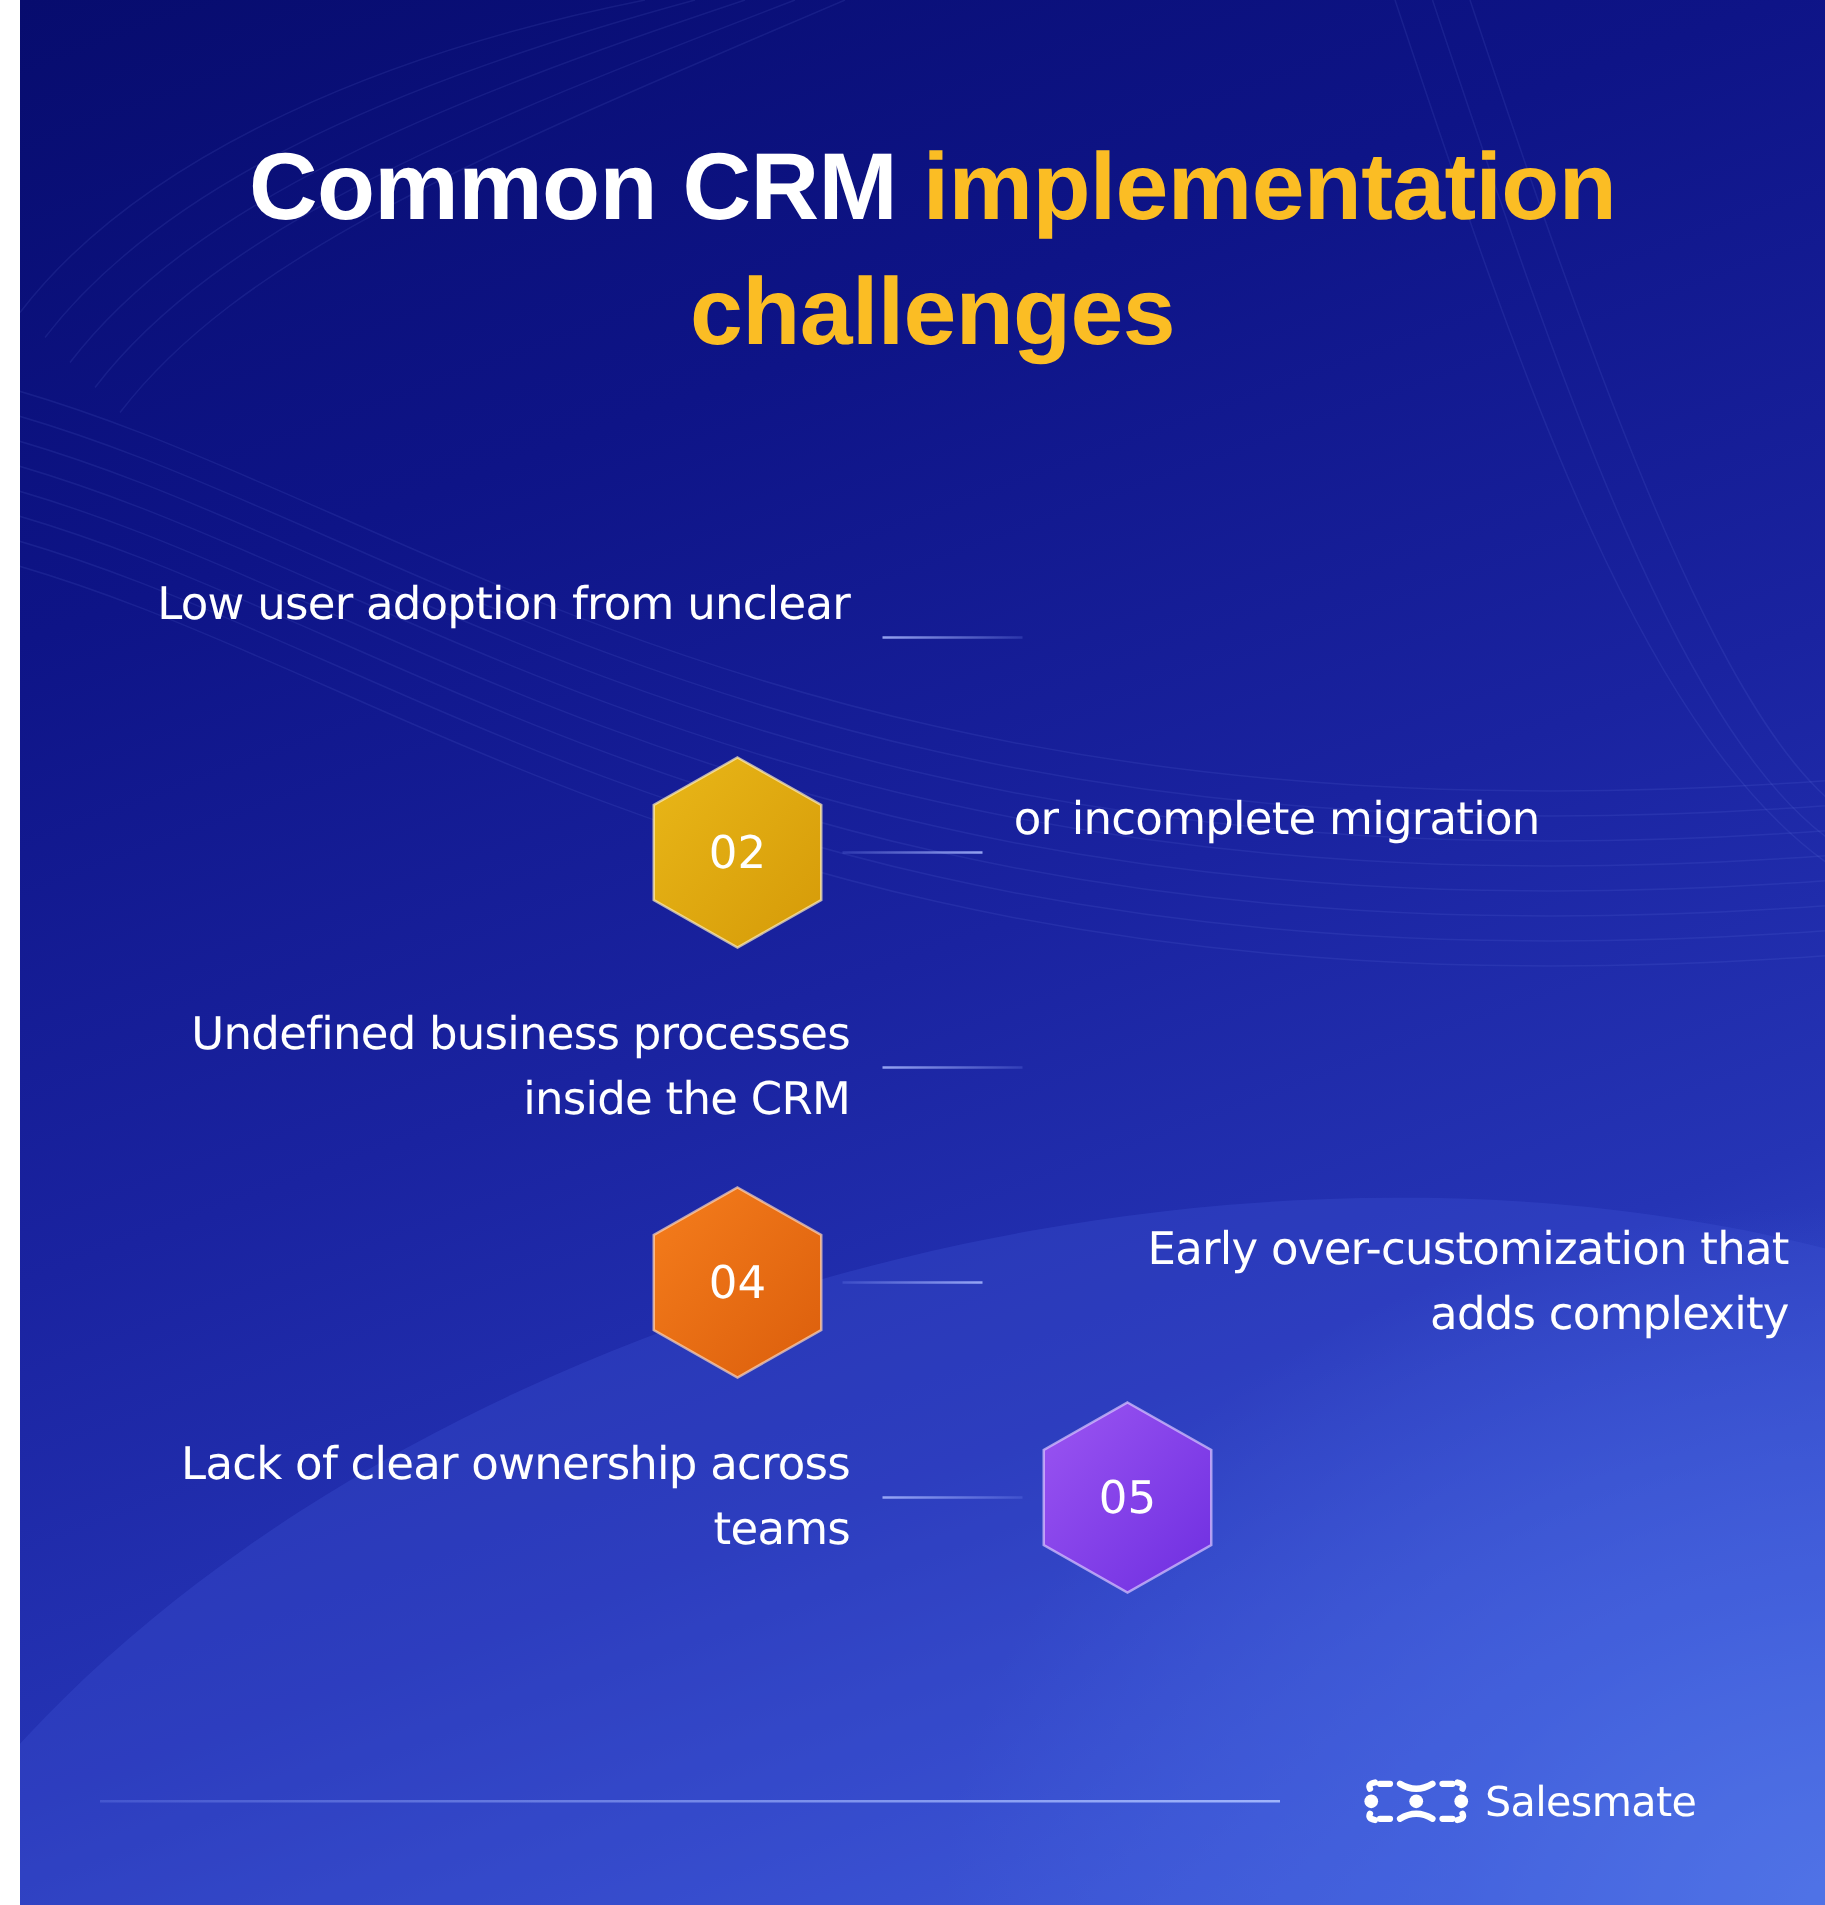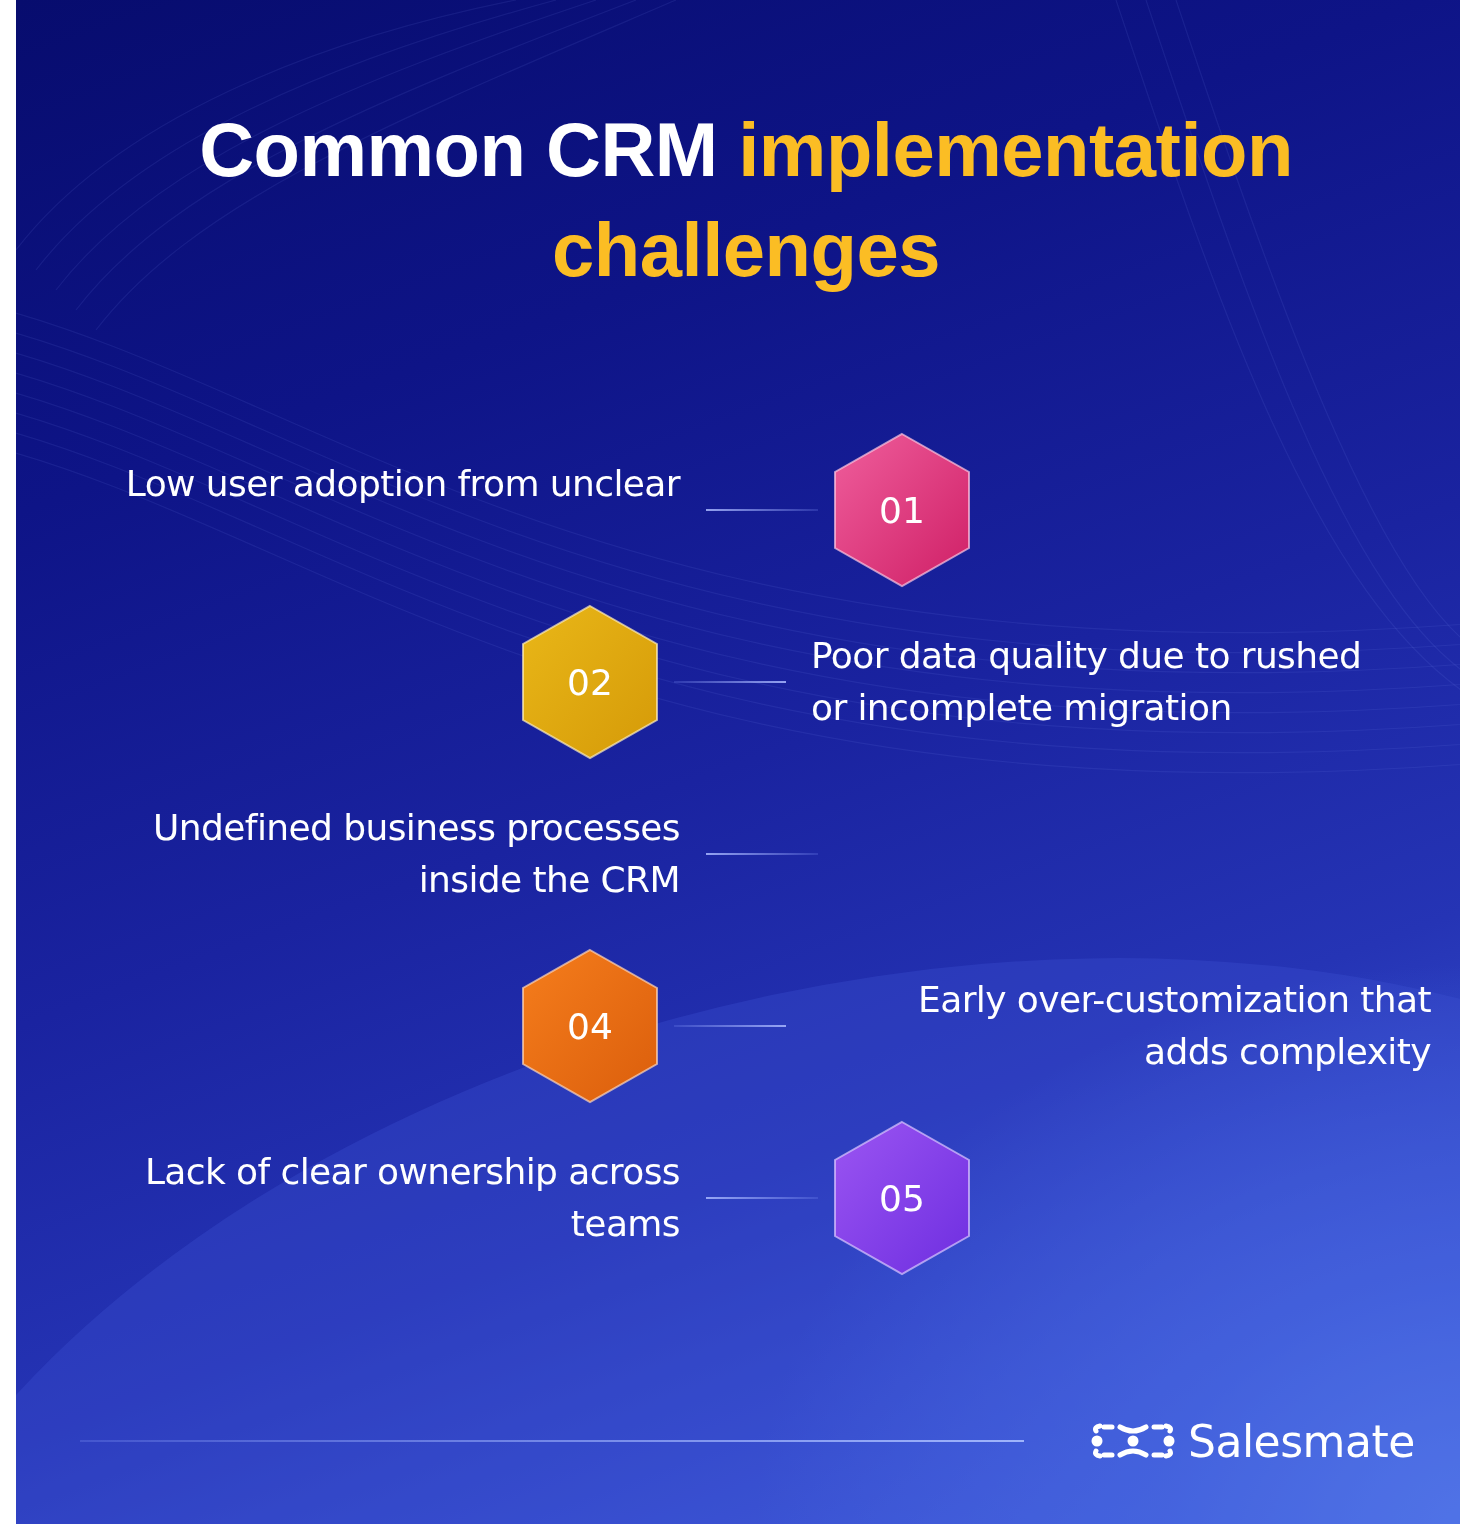--- a/index.html
+++ b/index.html
@@ -56,21 +56,21 @@
   }
 
   .footer-line {
     position: absolute; left: 64px; top: 1440px; width: 944px; height: 2px;
     background: linear-gradient(90deg, rgba(120,140,240,0.3), rgba(170,190,255,0.9));
   }
   .brand {
     position: absolute; left: 1074px; top: 1413px; height: 56px;
     display: flex; align-items: center; gap: 12px;
   }
-  .brand-name { color: #ffffff; font-size: 44px; font-family: "DejaVu Sans", sans-serif; letter-spacing: -0.5px; }
+  .brand-name { color: #ffffff; font-size: 33px; font-family: "DejaVu Sans", sans-serif; letter-spacing: -0.5px; }
 </style>
 </head>
 <body>
 
 <div class="canvas">
   <div class="wave"></div>
   <svg class="bg-lines" viewBox="0 0 1460 1524">
     <g fill="none" stroke="rgba(140,160,255,0.10)" stroke-width="1.2">
       <path d="M-50 300 C 300 380, 600 700, 1500 620"></path>
       <path d="M-50 320 C 300 400, 600 720, 1500 640"></path>
@@ -95,48 +95,35 @@
     <div>
       <span>Common CRM </span><span class="accent">implementation</span>
     </div>
     <div class="accent">challenges</div>
   </div>
 
   <div class="item-text left" style="top:458px;">
     <div>Low user adoption from unclear</div>
   </div>
   <div class="connector to-left" style="left:690px; top:509px; width:112px;"></div>
-  <div class="hex" style="left:818px; top:433px;">
-    <svg viewBox="0 0 136 154">
-      <defs>
-        <linearGradient id="g1" x1="0" y1="0" x2="1" y2="1">
-          <stop offset="0" stop-color="#ef5e9c"></stop>
-            <stop offset="1" stop-color="#cf1f66"></stop>
-        </linearGradient>
-      </defs>
-      <polygon points="68,1 135,39 135,115 68,153 1,115 1,39" fill="url(#g1)" stroke="rgba(255,200,225,0.7)" stroke-width="2"></polygon>
-    </svg>
-    <div class="num">01</div>
-  </div>
 
   <div class="hex" style="left:506px; top:605px;">
     <svg viewBox="0 0 136 154">
       <defs>
         <linearGradient id="g2" x1="0" y1="0" x2="1" y2="1">
           <stop offset="0" stop-color="#e9b718"></stop>
             <stop offset="1" stop-color="#d59a08"></stop>
         </linearGradient>
       </defs>
       <polygon points="68,1 135,39 135,115 68,153 1,115 1,39" fill="url(#g2)" stroke="rgba(255,240,190,0.7)" stroke-width="2"></polygon>
     </svg>
     <div class="num">02</div>
   </div>
   <div class="connector" style="left:658px; top:681px; width:112px;"></div>
   <div class="item-text right" style="top:630px;">
-    <div>Poor data quality due to rushed</div>
     <div>or incomplete migration</div>
   </div>
 
   <div class="item-text left" style="top:802px;">
     <div>Undefined business processes</div>
     <div>inside the CRM</div>
   </div>
   <div class="connector to-left" style="left:690px; top:853px; width:112px;"></div>
 
   <div class="hex" style="left:506px; top:949px;">

